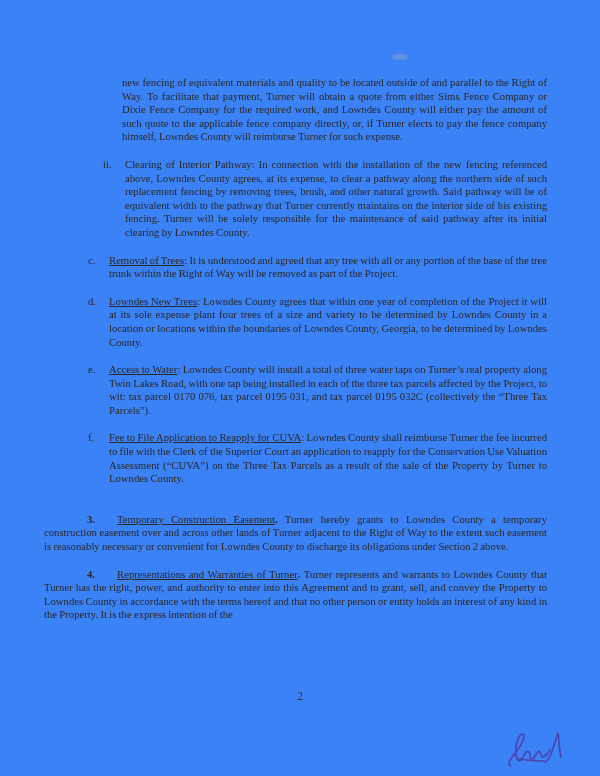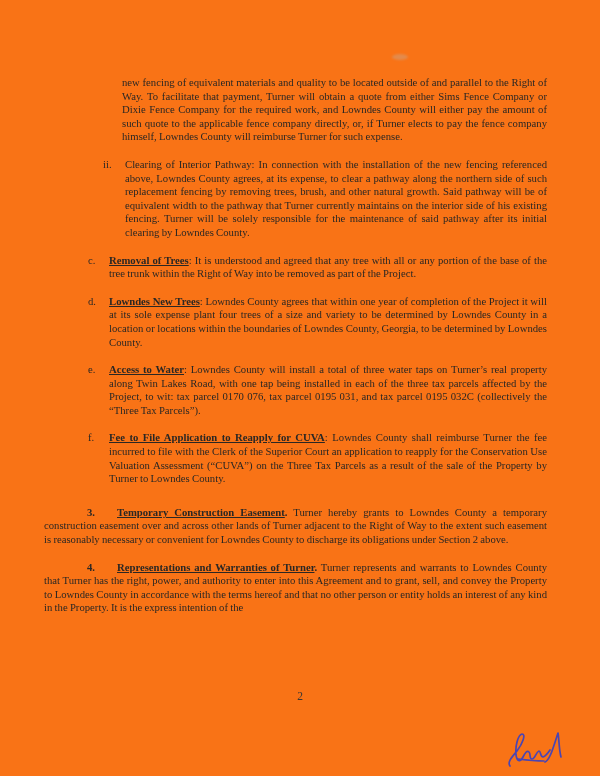--- a/index.html
+++ b/index.html
@@ -12,21 +12,21 @@
     height: 776px;
     position: relative;
     overflow: hidden;
     font-family: "Liberation Serif", "DejaVu Serif", serif;
     color: #2a2724;
   }
   .page {
     position: relative;
     width: 600px;
     height: 776px;
-    background: #f97316;
+    background: #3b82f6;
   }
   .content {
     position: absolute;
     top: 0;
     left: 0;
     padding: 76px 53px 0 44px;
     width: 503px;
     font-size: 10.7px;
     line-height: 13.6px;
     word-spacing: -0.4px;
@@ -50,29 +50,29 @@
   .letter-item { margin-left: 44px; }
   .letter-item .marker { width: 21px; }
   .hang .hbody {
     flex: 1;
     text-align: justify;
   }
   .section-para {
     text-indent: 43px;
   }
   .section-para.gap-before {
-    margin-top: 20px;
+    margin-top: 27px;
   }
   .tabgap {
     display: inline-block;
     width: 22px;
   }
   .b { font-weight: bold; }
   .u { }
-  .bu { font-weight: bold; text-decoration: underline; }
+  .bu { font-weight: normal; text-decoration: underline; }
   .page-number {
     position: absolute;
     top: 690px;
     left: 0;
     width: 600px;
     text-align: center;
     font-size: 11.5px;
     color: #3a3735;
   }
   .signature {
@@ -105,21 +105,21 @@
 
     <p class="intro">new fencing of equivalent materials and quality to be located outside of and parallel to the Right of Way. To facilitate that payment, Turner will obtain a quote from either Sims Fence Company or Dixie Fence Company for the required work, and Lowndes County will either pay the amount of such quote to the applicable fence company directly, or, if Turner elects to pay the fence company himself, Lowndes County will reimburse Turner for such expense.</p>
 
     <div class="hang roman-item">
       <span class="marker">ii.</span>
       <span class="hbody"><span class="u">Clearing of Interior Pathway</span><span>:</span><span> In connection with the installation of the new fencing referenced above, Lowndes County agrees, at its expense, to clear a pathway along the northern side of such replacement fencing by removing trees, brush, and other natural growth. Said pathway will be of equivalent width to the pathway that Turner currently maintains on the interior side of his existing fencing. Turner will be solely responsible for the maintenance of said pathway after its initial clearing by Lowndes County.</span></span>
     </div>
 
     <div class="hang letter-item">
       <span class="marker">c.</span>
-      <span class="hbody"><span class="bu">Removal of Trees</span><span>:</span><span> It is understood and agreed that any tree with all or any portion of the base of the tree trunk within the Right of Way into be removed as part of the Project.</span></span>
+      <span class="hbody"><span class="bu">Removal of Trees</span><span>:</span><span> It is understood and agreed that any tree with all or any portion of the base of the tree trunk within the Right of Way will be removed as part of the Project.</span></span>
     </div>
 
     <div class="hang letter-item">
       <span class="marker">d.</span>
       <span class="hbody"><span class="bu">Lowndes New Trees</span><span>:</span><span> Lowndes County agrees that within one year of completion of the Project it will at its sole expense plant four trees of a size and variety to be determined by Lowndes County in a location or locations within the boundaries of Lowndes County, Georgia, to be determined by Lowndes County.</span></span>
     </div>
 
     <div class="hang letter-item">
       <span class="marker">e.</span>
       <span class="hbody"><span class="bu">Access to Water</span><span>:</span><span> Lowndes County will install a total of three water taps on Turner’s real property along Twin Lakes Road, with one tap being installed in each of the three tax parcels affected by the Project, to wit: tax parcel 0170 076, tax parcel 0195 031, and tax parcel 0195 032C (collectively the “Three Tax Parcels”).</span></span>

